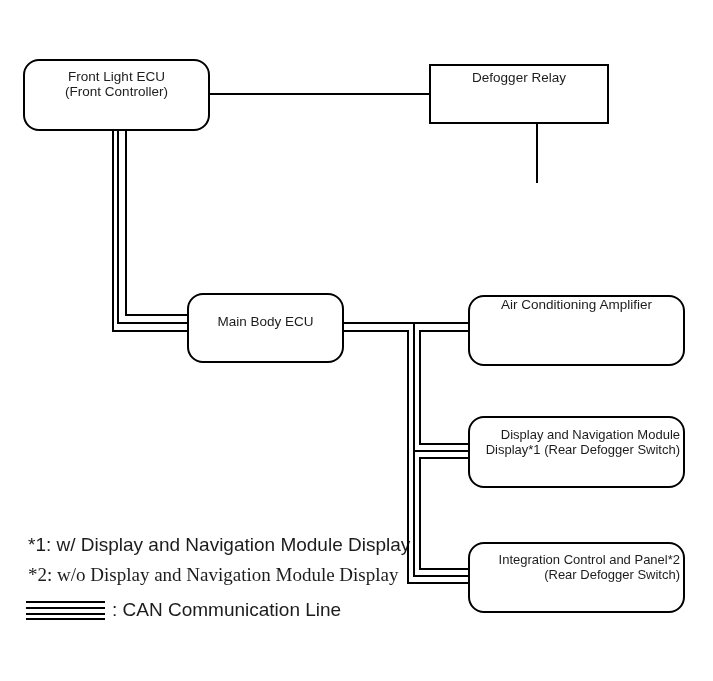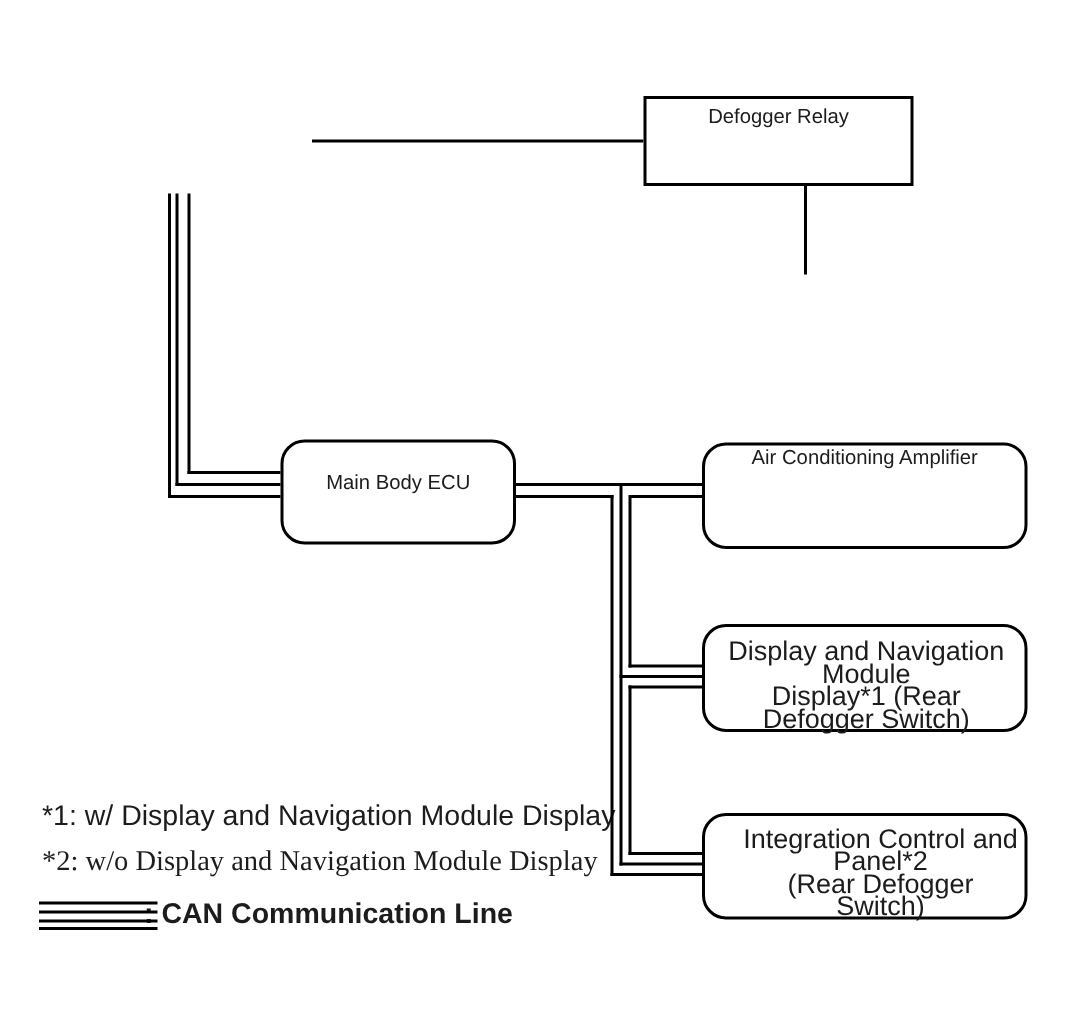--- a/index.html
+++ b/index.html
@@ -16,34 +16,38 @@
     position: absolute;
     box-sizing: border-box;
     border: 2px solid #000;
     background: #fff;
     font-size: 13.5px;
     line-height: 15px;
     text-align: center;
     z-index: 2;
   }
   .rounded { border-radius: 16px; }
-  .left-text { text-align: center; font-size: 18px; }
+  .left-text { text-align: right; font-size: 13px; }
   .ln { position: absolute; background: #000; z-index: 1; }
   .note {
     position: absolute;
     font-size: 19px;
     line-height: 15px;
     white-space: nowrap;
   }
 </style>
 </head>
 <body>
 
 <div class="canvas">
 
+  <div class="box rounded" style="left:23px; top:59px; width:187px; height:72px; padding-top:8px;">
+    <div>Front Light ECU</div>
+    <div>(Front Controller)</div>
+  </div>
 
   <div class="box" style="left:429px; top:64px; width:180px; height:60px; padding-top:4px;">
     <div>Defogger Relay</div>
   </div>
 
 
   <div class="box rounded" style="left:187px; top:293px; width:157px; height:70px; padding-top:19px;">
     <div>Main Body ECU</div>
   </div>
 
@@ -90,15 +94,15 @@
 
   <div class="note" style="left:28px; top:537px;">*1: w/ Display and Navigation Module Display</div>
   <div class="note" style="left:28px; top:567px;font-family:Liberation Serif, serif;">*2: w/o Display and Navigation Module Display</div>
 
   <div>
     <div class="ln" style="left:26px; top:601px; width:79px; height:2px;"></div>
     <div class="ln" style="left:26px; top:607px; width:79px; height:2px;"></div>
     <div class="ln" style="left:26px; top:613px; width:79px; height:2px;"></div>
     <div class="ln" style="left:26px; top:618px; width:79px; height:2px;"></div>
   </div>
-  <div class="note" style="left:96px; top:602px;font-weight:bold;">: CAN Communication Line</div>
+  <div class="note" style="left:112px; top:602px;">: CAN Communication Line</div>
 
 </div>
 
 </body></html>

